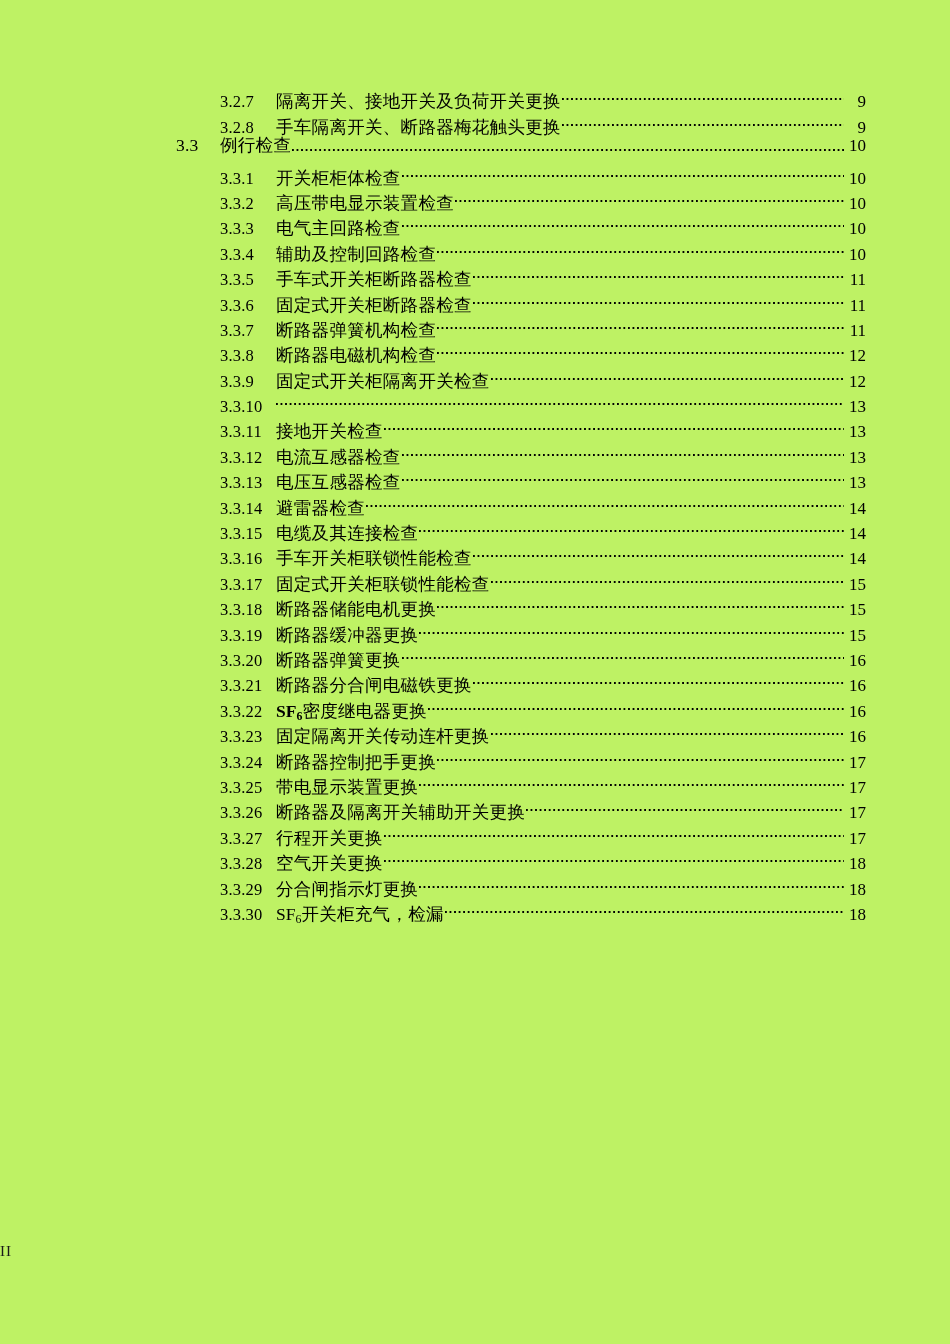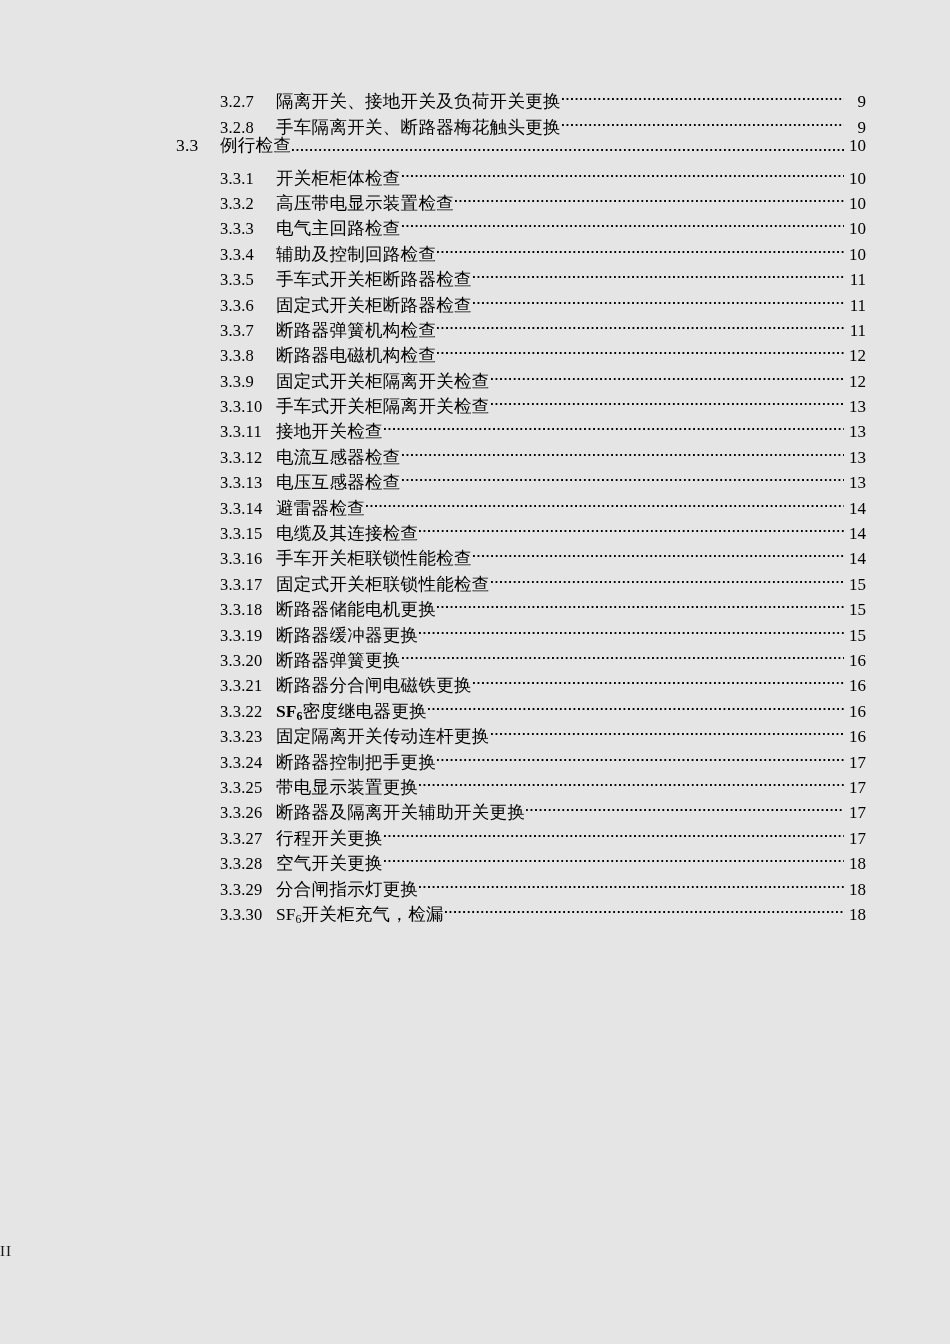--- a/index.html
+++ b/index.html
@@ -6,21 +6,21 @@
   html, body {
     margin: 0;
     padding: 0;
     background: #ffffff;
   }
   .page {
     position: relative;
     width: 950px;
     height: 1344px;
     margin: 0 auto;
-    background: #e5e5e5;
+    background: #bef264;
     font-family: "Liberation Serif", "DejaVu Serif", serif;
     color: #000000;
     overflow: hidden;
   }
   .toc {
     position: absolute;
     left: 0;
     top: 82px;
     width: 950px;
   }
@@ -214,21 +214,20 @@
       <div class="toc-row lvl3">
         <span class="num">3.3.9</span>
         <span class="title cjk">固定式开关柜隔离开关检查</span>
         <span class="leader"></span>
         <span class="pageno-wrap">
           <span class="pageno">12</span>
         </span>
       </div>
       <div class="toc-row lvl3">
         <span class="num">3.3.10</span>
-        <span class="title cjk">手车式开关柜隔离开关检查</span>
         <span class="leader"></span>
         <span class="pageno-wrap">
           <span class="pageno">13</span>
         </span>
       </div>
       <div class="toc-row lvl3">
         <span class="num">3.3.11</span>
         <span class="title cjk">接地开关检查</span>
         <span class="leader"></span>
         <span class="pageno-wrap">

